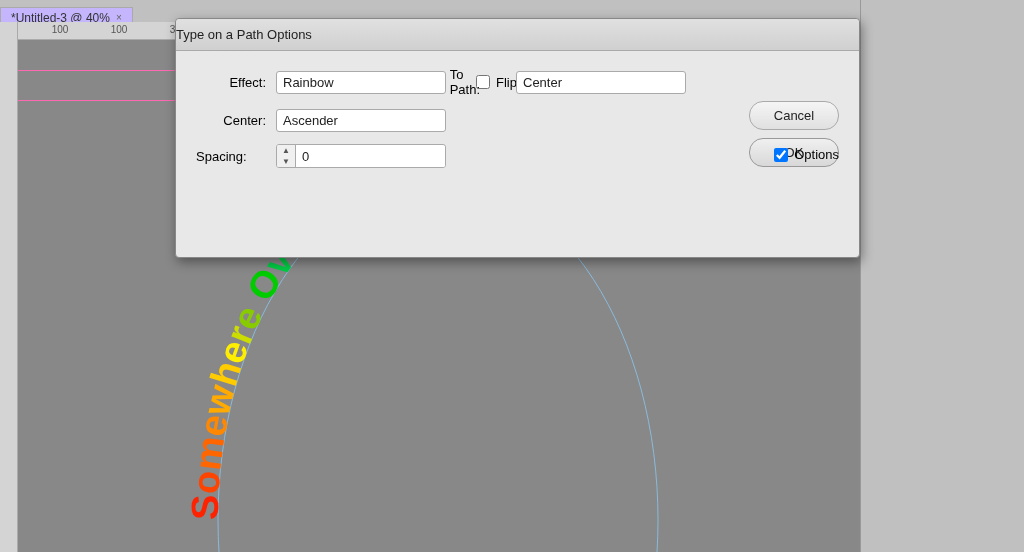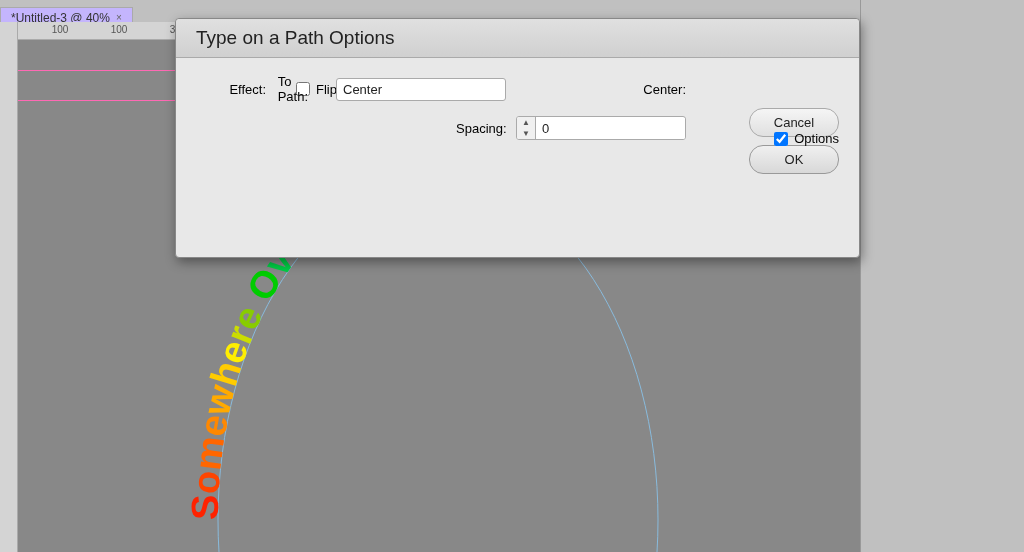--- a/index.html
+++ b/index.html
@@ -96,22 +96,22 @@
       height: 240px;
       background: #e8e8e8;
       border: 1px solid #888;
       border-radius: 4px;
       box-shadow: 2px 4px 12px rgba(0,0,0,0.4);
     }
 
     .dialog-title-bar {
       background: linear-gradient(to bottom, #e0e0e0, #d0d0d0);
       border-bottom: 1px solid #aaa;
-      padding: 8px 20px;
-      font-size: 19px;
+      padding: 8px 0;
+      font-size: 13px;
       font-weight: normal;
       color: #222;
       border-radius: 4px 4px 0 0;
     }
 
     .select-wrapper {
       position: relative;
       display: inline-block;
     }
 
@@ -331,41 +331,63 @@
     <div class="dialog-title-bar">
       <span>Type on a Path Options</span>
     </div>
 
     <div class="dialog-form">
       <div class="form-grid">
 
         <div class="cell" style="justify-content:flex-end; padding-right:10px;">
           <span>Effect:</span>
         </div>
+        <div class="cell">
+          <div class="select-wrapper">
+            <select>
+              <option>Rainbow</option>
+              <option>Skew</option>
+              <option>3D Ribbon</option>
+              <option>Stair Step</option>
+              <option>Gravity</option>
+            </select>
+          </div>
+        </div>
 
         <div class="cell" style="padding-left:20px;">
           <div class="checkbox-row">
             <input type="checkbox" style="">
             <span>Flip</span>
           </div>
         </div>
 
         <div class="cell" style="justify-content:flex-end; padding-right:10px;gap:28px;">
           <span>To Path:</span>
-          <div class="select-wrapper" style="">
+          <div class="select-wrapper" style="margin-left:8px;">
             <select>
               <option>Top</option>
               <option selected="">Center</option>
               <option>Bottom</option>
             </select>
           </div>
         </div>
 
         <div class="cell" style="justify-content:flex-end; padding-right:10px;">
           <span>Center:</span>
+        </div>
+        <div class="cell">
+          <div class="select-wrapper">
+            <select>
+              <option selected="">Ascender</option>
+              <option>Descender</option>
+              <option>Center</option>
+              <option>Baseline</option>
+              <option>Em Box</option>
+            </select>
+          </div>
         </div>
         <div class="cell"></div>
         <div class="cell"></div>
 
         <div class="cell" style="justify-content:flex-start; padding-right:10px;">
           <span>Spacing:</span>
         </div>
         <div class="cell">
           <div class="spacing-input-wrap">
             <div class="spin-btn">

